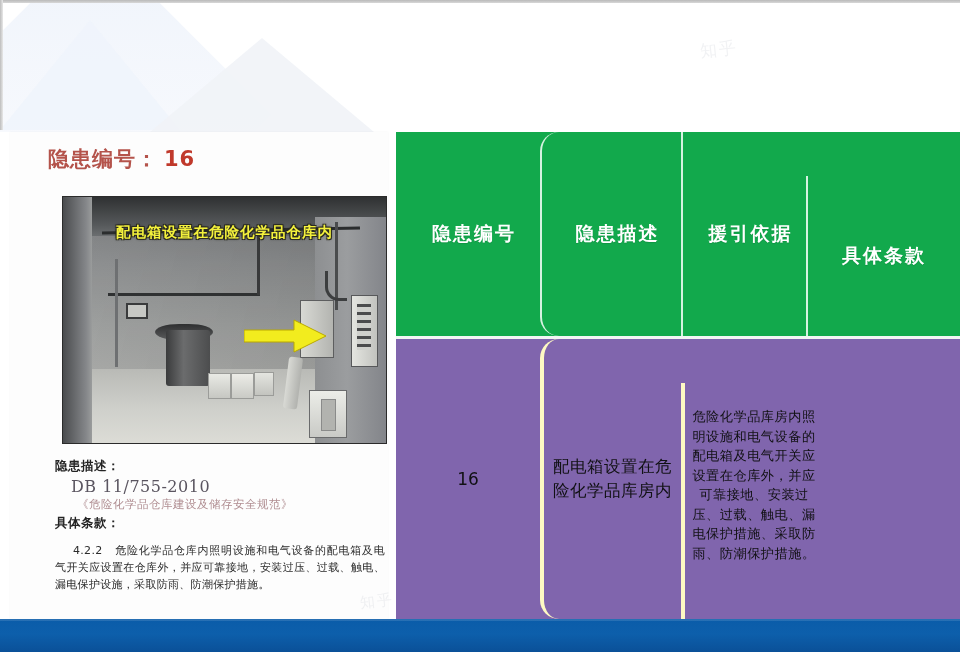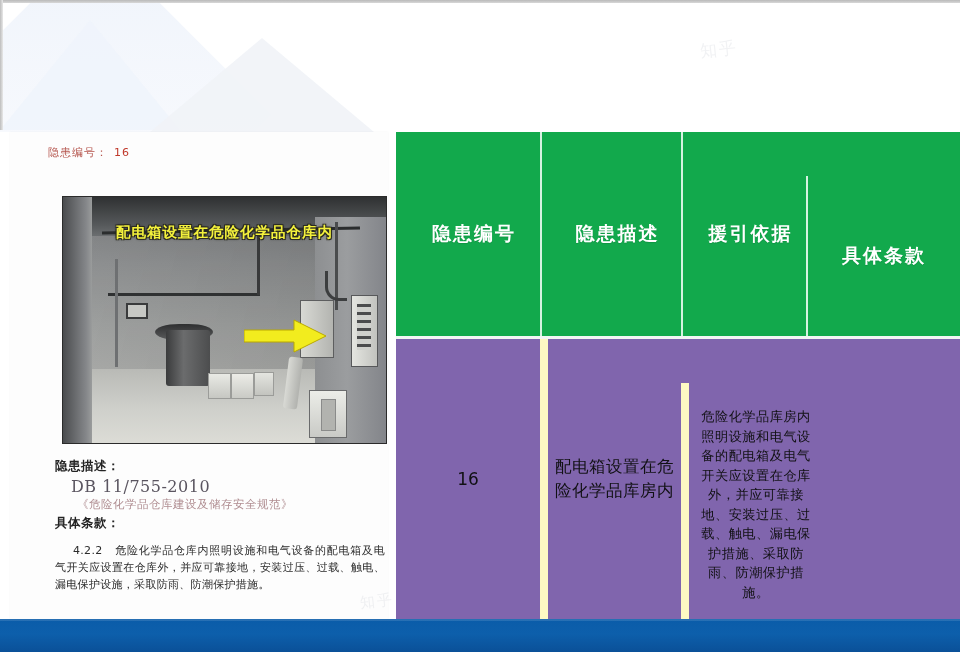--- a/index.html
+++ b/index.html
@@ -80,22 +80,22 @@
     position: absolute;
     left: 10px; top: 132px;
     width: 378px; height: 487px;
     background: #fdfdfd;
     box-shadow: 0 0 2px rgba(0,0,0,0.04);
   }
 
   .case-label {
     position: absolute;
     left: 48px; top: 145px;
-    font-size: 11px;
-    font-weight: 400;
+    font-size: 21px;
+    font-weight: 700;
     color: #b4534b;
     letter-spacing: 1px;
     white-space: nowrap;
   }
   .case-label .num {
     color: #c0392b;
     margin-left: 6px;
     font-family: "DejaVu Sans", "Liberation Sans", sans-serif;
   }
 
@@ -323,26 +323,26 @@
   }
   .td {
     color: #111114;
     font-size: 15.5px;
     line-height: 1.42;
     letter-spacing: .5px;
     padding: 6px 7px;
   }
   
   .c1 { width: 144px; }
-  .c2 { width: 141px; }
+  .c2 { width: 141px; border-radius: 19px; }
   .c3 { width: 125px; }
   .c4 { width: 142px; margin-top: 44px; }
 
   .th.c2, .th.c3, .th.c4 { border-left: 2px solid #d6f2e1; }
-  .td.c2, .td.c3, .td.c4 { border-left: 8px solid #fef9c3; }
+  .td.c2, .td.c3, .td.c4 { border-left: 4px solid #fef9c3; }
 
   .td.c1 {
     font-size: 17px;
     font-family: "DejaVu Sans", "Liberation Sans", sans-serif;
     letter-spacing: 0;
   }
   .td.c2 { font-size: 16.5px; line-height: 1.45; }
   .td.c3 { font-size: 16px;   line-height: 1.45; }
   .td.c4 { font-size: 13.2px; line-height: 1.48; align-items: flex-start; padding-top: 24px; }
 

